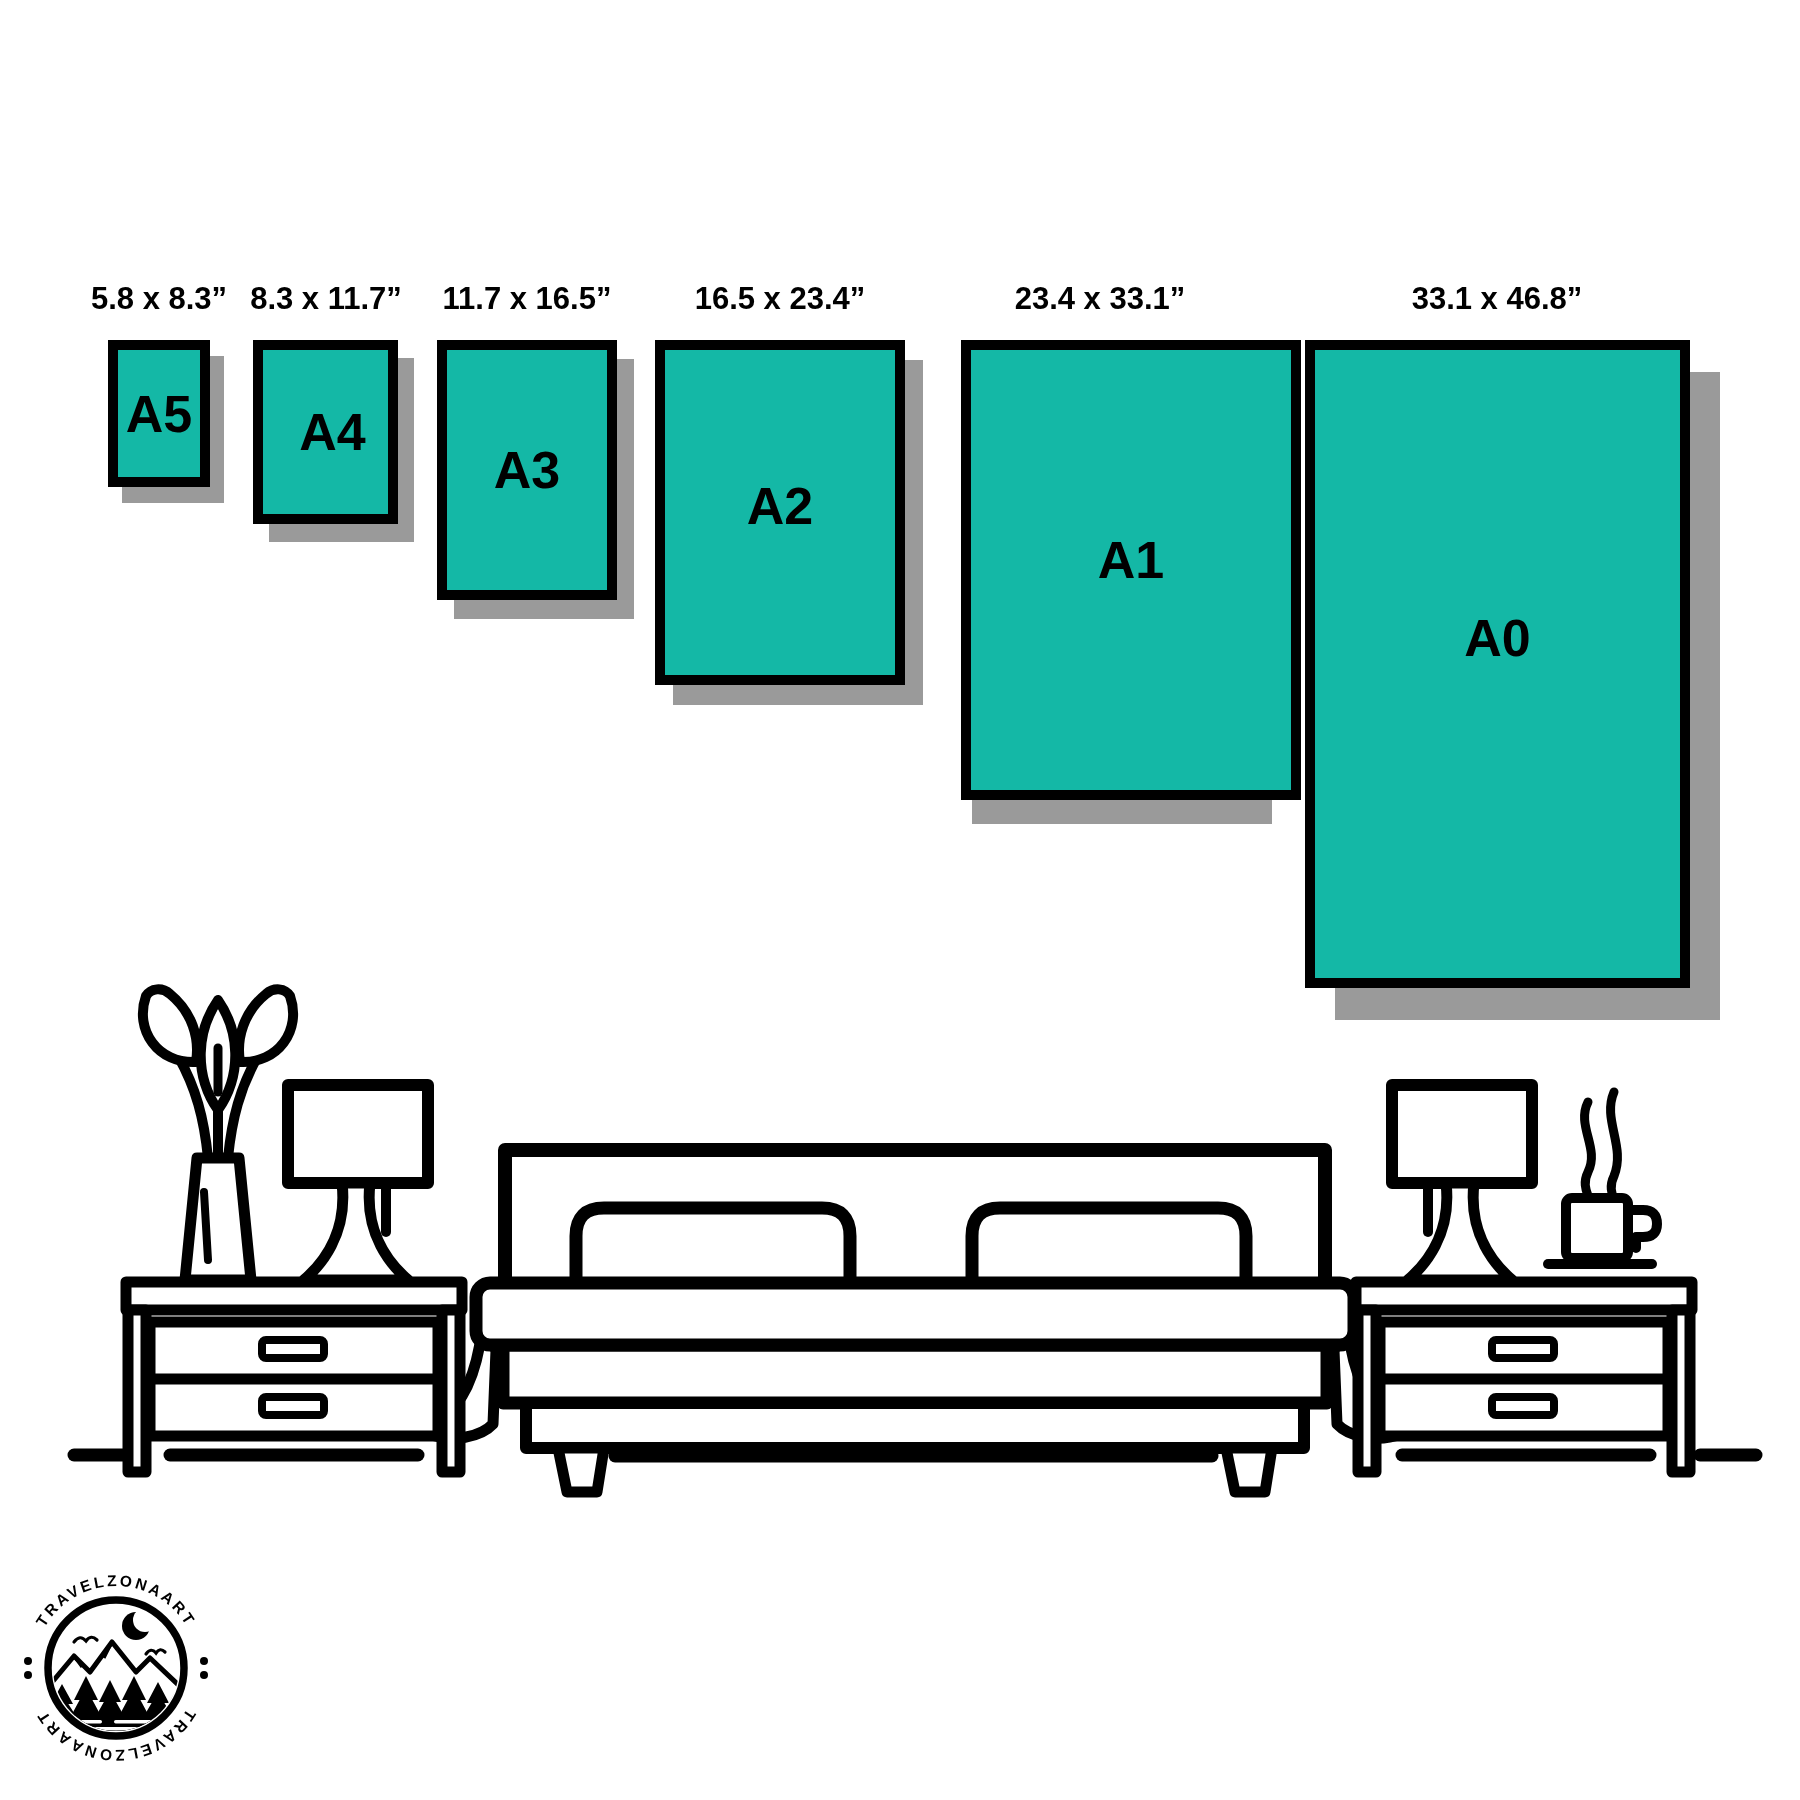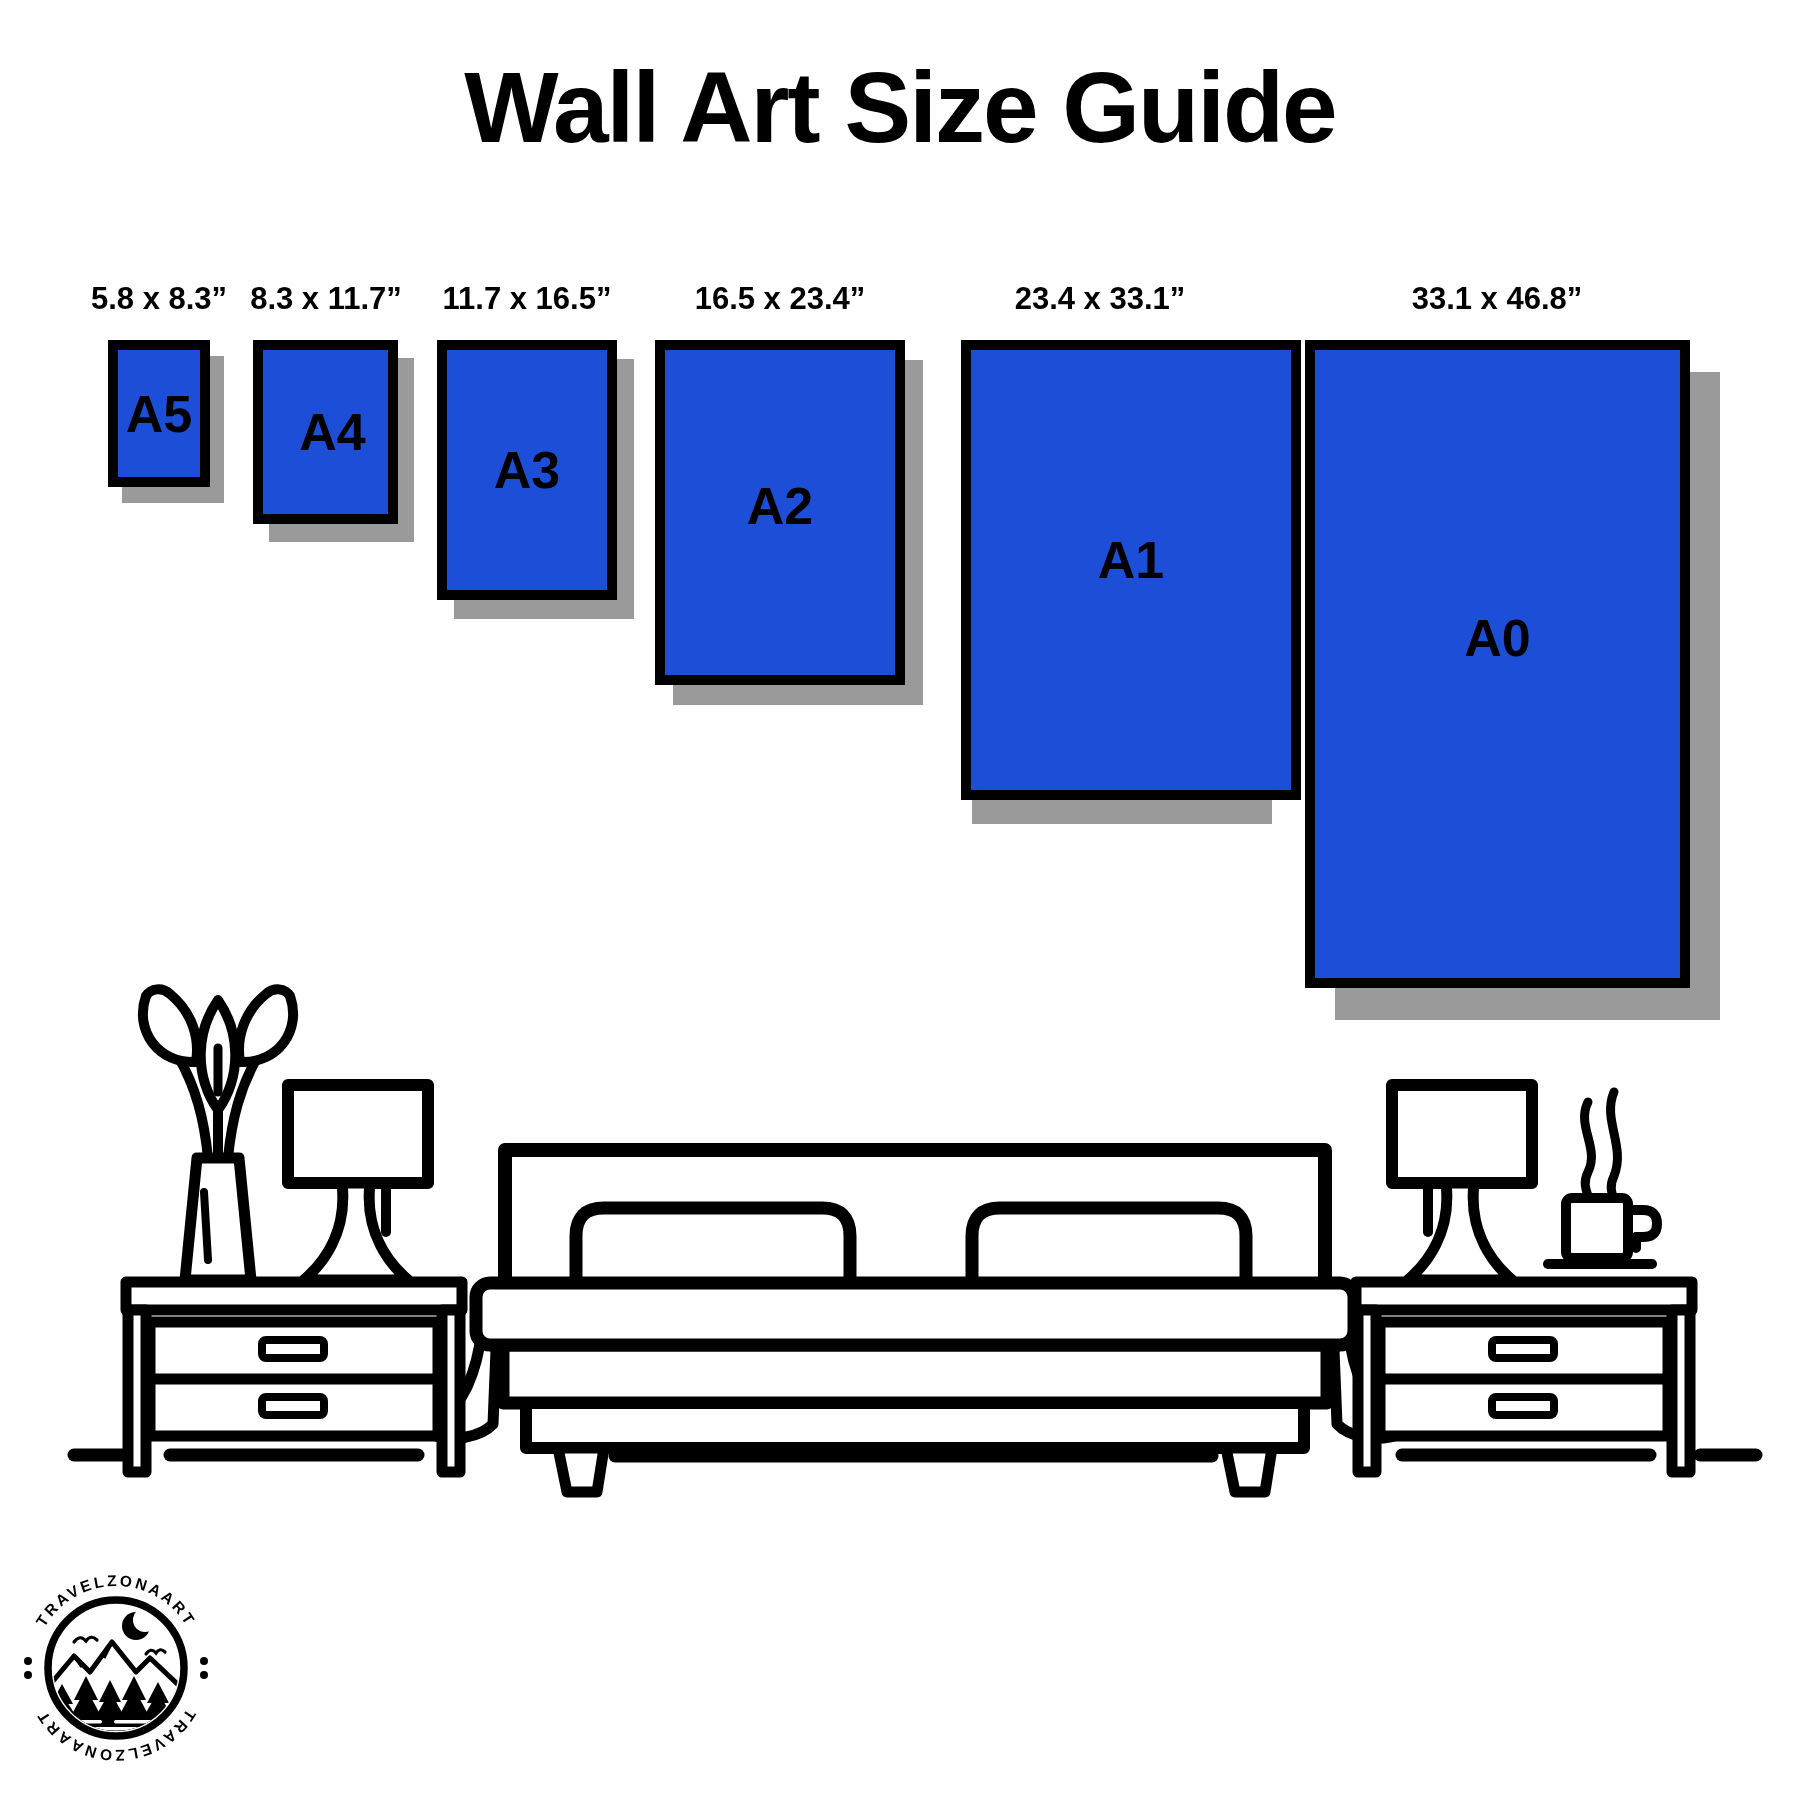--- a/index.html
+++ b/index.html
@@ -10,21 +10,21 @@
   .title {
     position:absolute; top:52px; left:0; width:100%; text-align:center;
     font-size:100px; font-weight:800; letter-spacing:-2px; line-height:1.1;
   }
   .size-label {
     position:absolute; top:281px; height:40px; text-align:center;
     font-size:31px; font-weight:700; white-space:nowrap;
   }
   .paper-shadow { position:absolute; background:#9a9a9a; }
   .paper {
-    position:absolute; background:#1d4ed8; border:10px solid #000; box-sizing:border-box;
+    position:absolute; background:#14b8a6; border:10px solid #000; box-sizing:border-box;
     display:flex; align-items:center; justify-content:center;
   }
   .paper .letter { font-size:52px; font-weight:700; letter-spacing:0; }
 
   
   .g-a5 .paper { left:108px;  top:340px; width:102px; height:147px; }
   .g-a5 .paper-shadow { left:122px;  top:356px; width:102px; height:147px; }
   .g-a5 .size-label { left:48px;  width:222px; }
   .g-a4 .paper { left:253px;  top:340px; width:145px; height:184px;padding-left:14px; }
   .g-a4 .paper-shadow { left:269px;  top:358px; width:145px; height:184px; }
@@ -51,21 +51,20 @@
     position:absolute; top:1652px; right:48px;
     font-size:88px; font-weight:800; letter-spacing:-1px; white-space:nowrap;
   }
   .ring-text { font-family:"Liberation Sans", sans-serif; font-weight:700; font-size:15.5px; letter-spacing:2.8px; }
 </style>
 </head>
 <body>
 
 <div class="canvas">
 
-  <div class="title">Wall Art Size Guide</div>
 
   <div class="g-a5">
     <div class="size-label">5.8 x 8.3”</div>
     <div class="paper-shadow"></div>
     <div class="paper">
         <span class="letter">A5</span>
       </div>
   </div>
   <div class="g-a4">
     <div class="size-label">8.3 x 11.7”</div>

